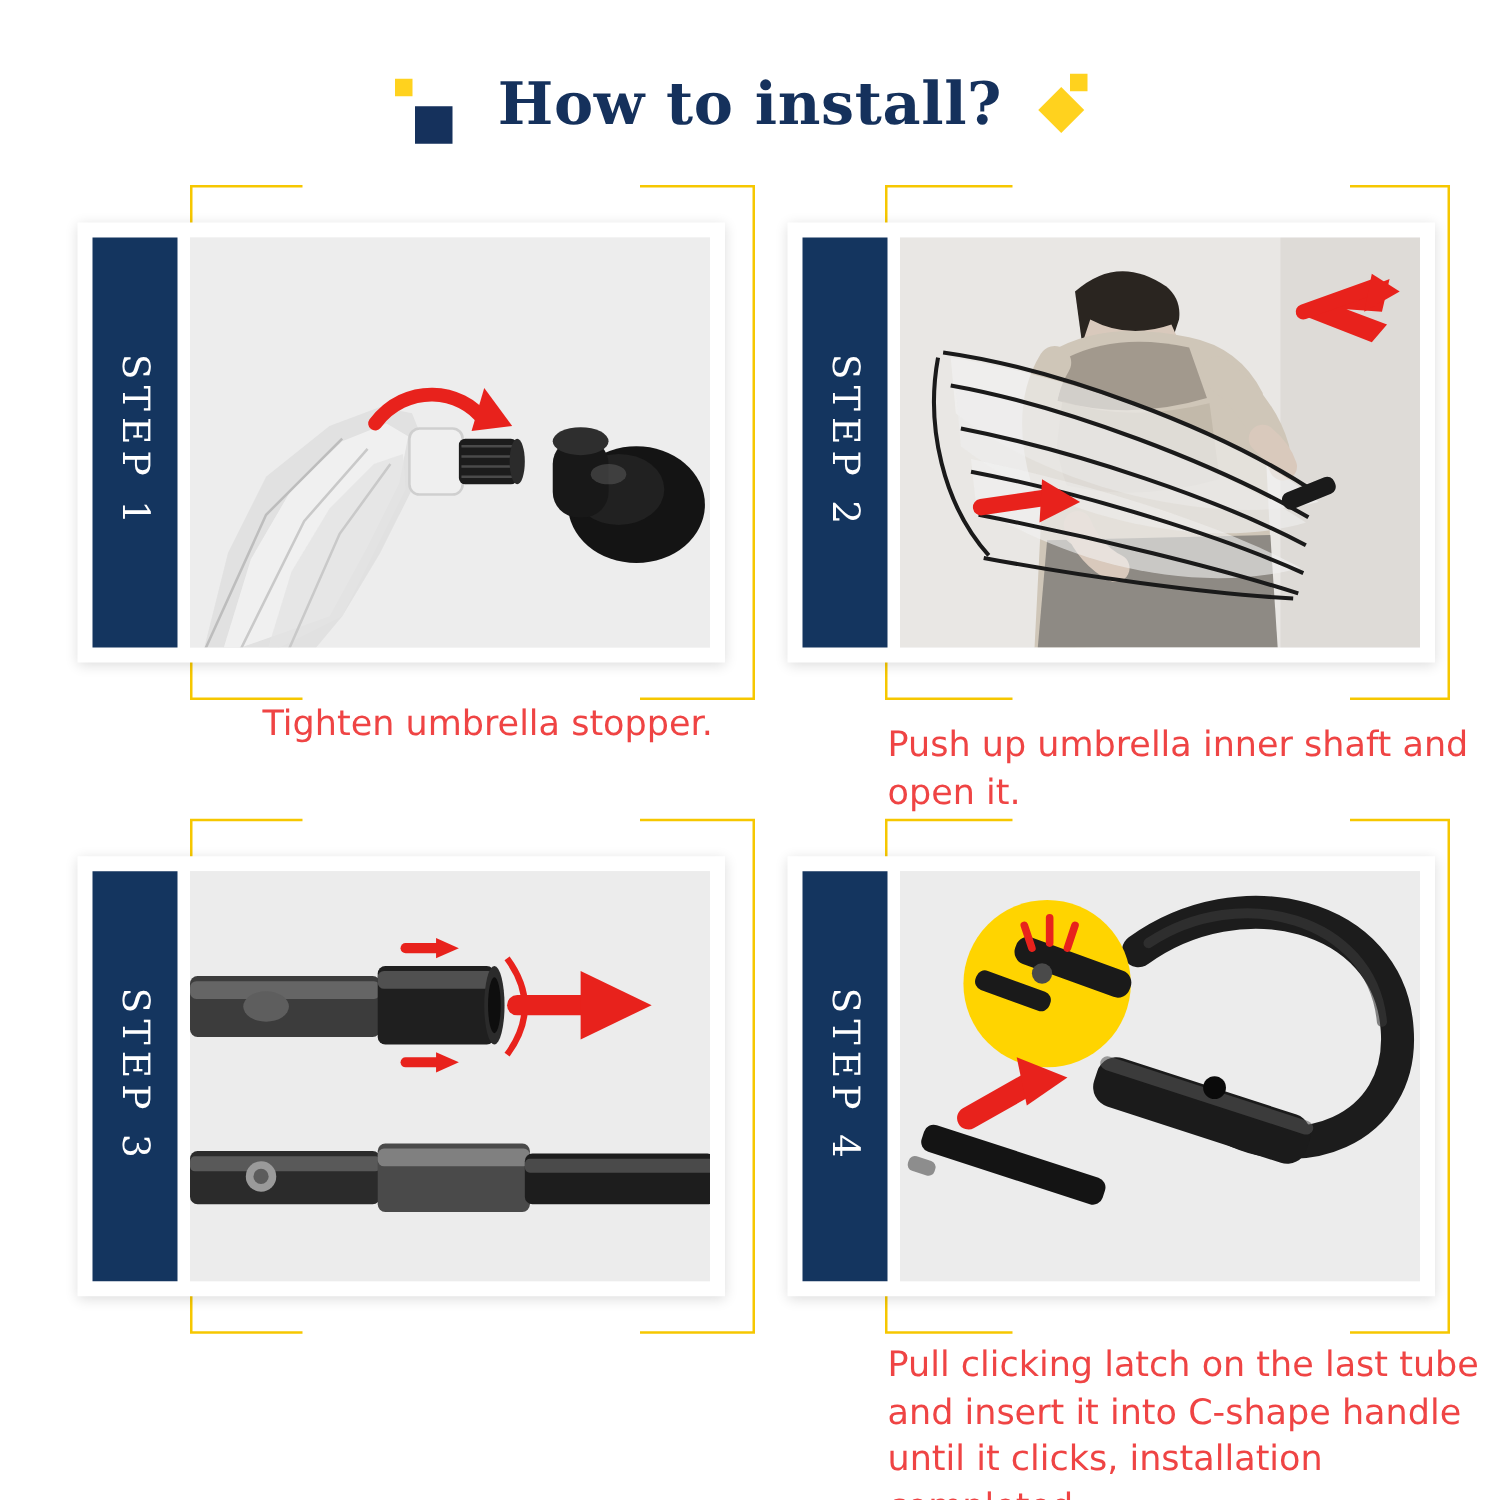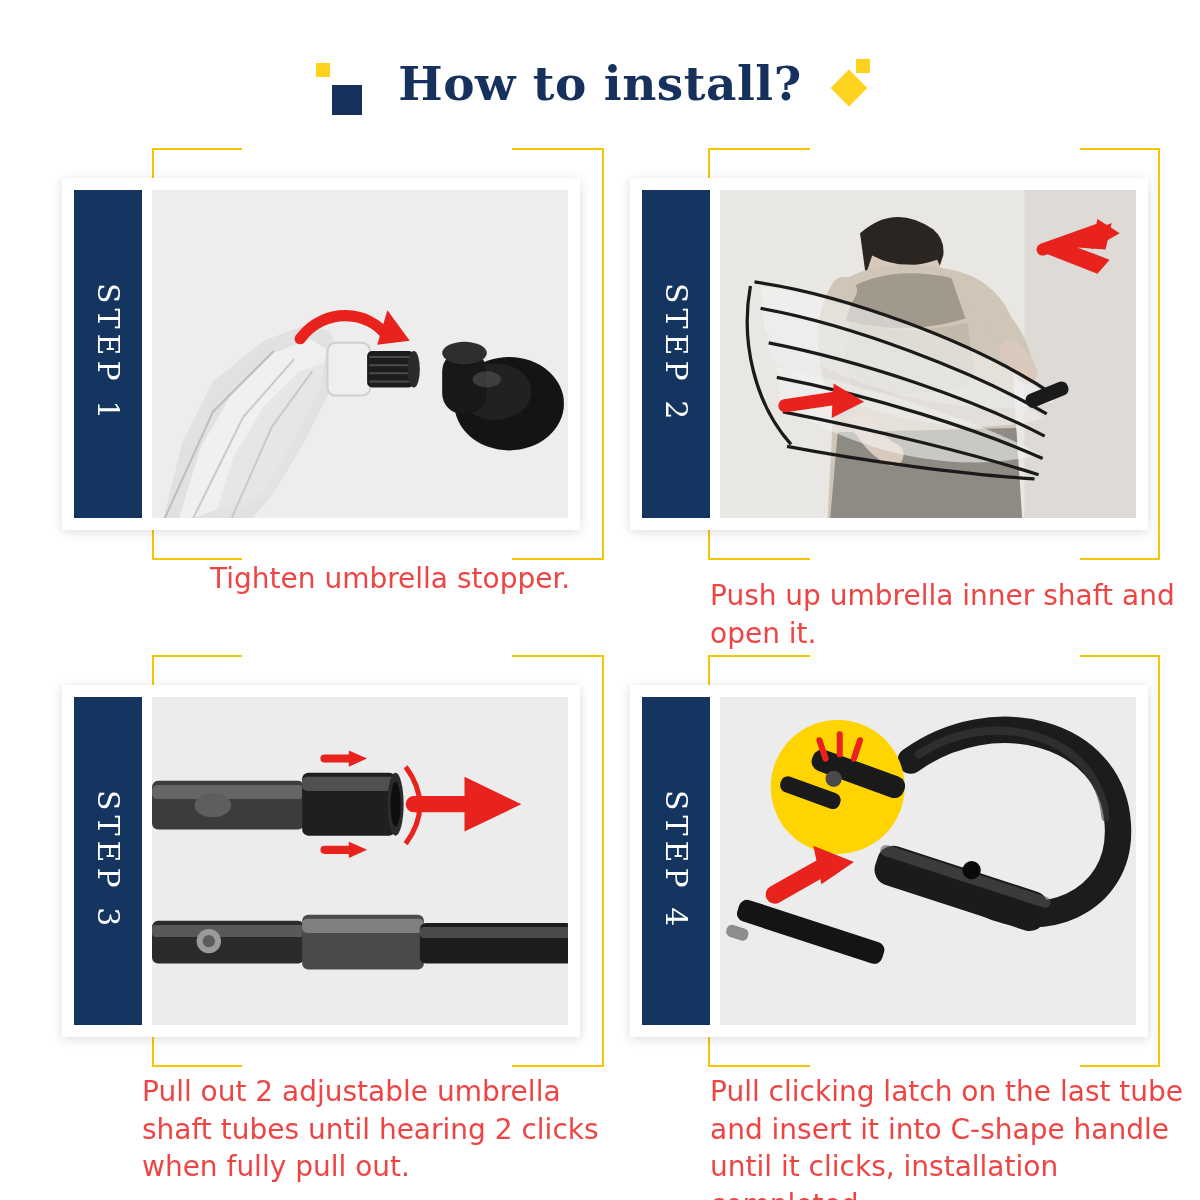--- a/index.html
+++ b/index.html
@@ -355,21 +355,20 @@
               <circle cx="56" cy="242" r="12" fill="#9a9a9a"></circle>
               <circle cx="56" cy="242" r="6" fill="#5c5c5c"></circle>
               <rect x="148" y="216" width="120" height="54" rx="6" fill="#4a4a4a"></rect>
               <rect x="148" y="220" width="120" height="14" rx="5" fill="#8d8d8d" opacity="0.8"></rect>
               <rect x="264" y="224" width="150" height="40" rx="6" fill="#1d1d1d"></rect>
               <rect x="264" y="228" width="150" height="11" rx="4" fill="#5a5a5a" opacity="0.75"></rect>
             </g>
           </svg>
         </div>
       </div>
-      <div class="caption">Pull out 2 adjustable umbrella shaft tubes until hearing 2 clicks when fully pull out.</div>
     </div>
   </div>
 
   <div class="card" id="card4">
     <div class="card-frame">
       <div class="bracket"></div>
       <div class="bracket-mask-top"></div>
       <div class="bracket-mask-bottom"></div>
       <div class="photo-shell">
         <div class="step-tab">

